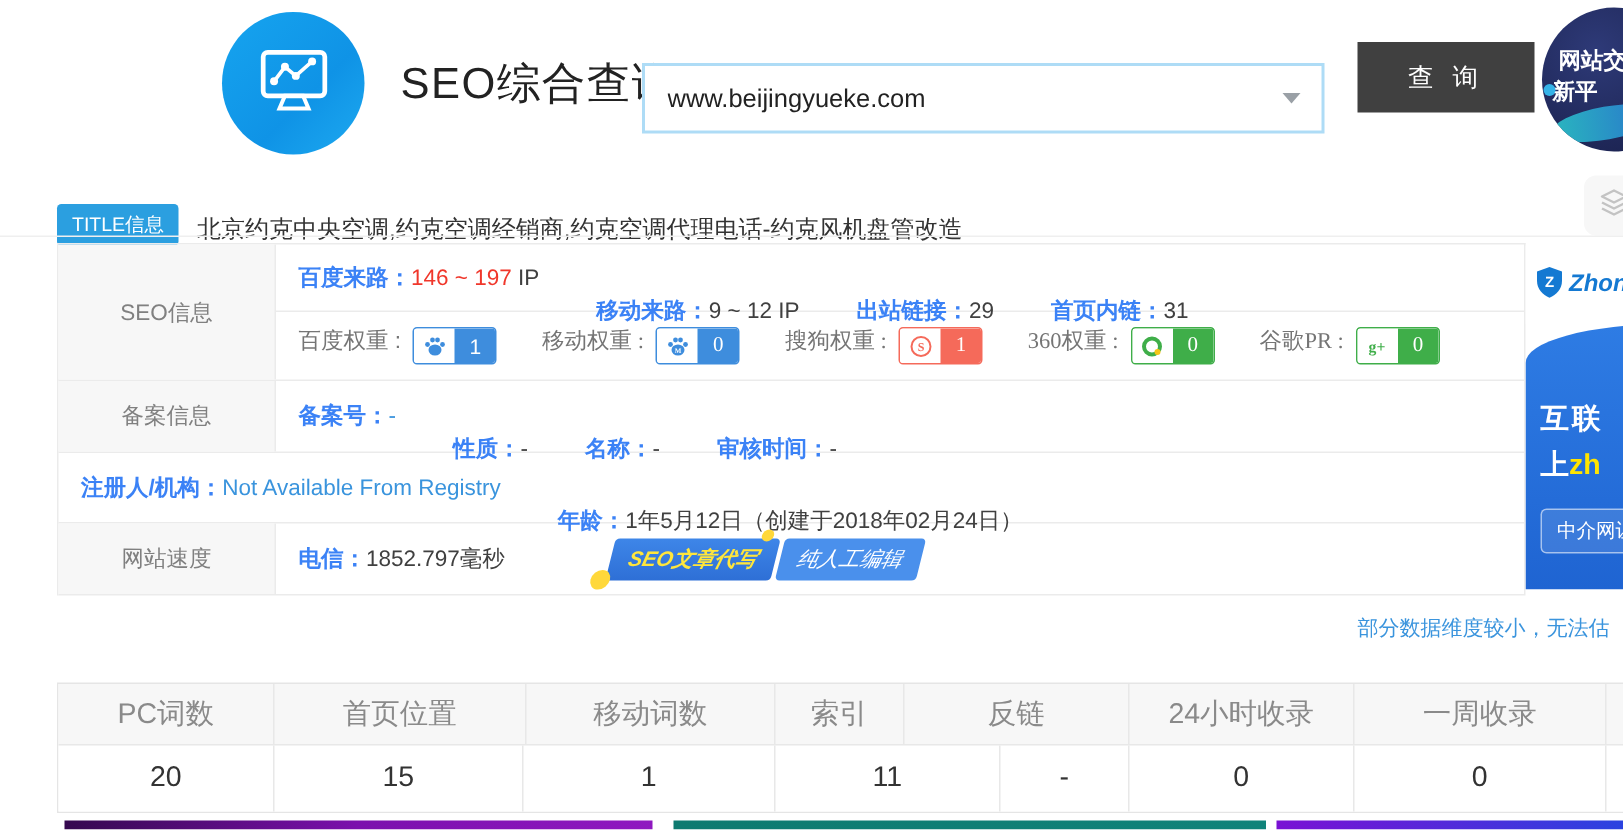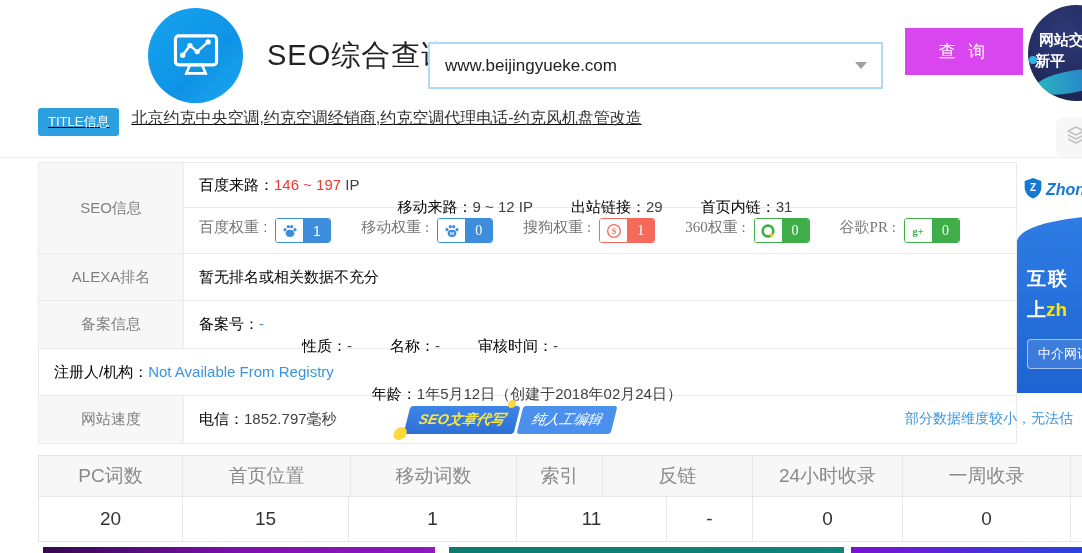--- a/index.html
+++ b/index.html
@@ -10,48 +10,48 @@
   .logo-circle { position:absolute; left:148px; top:8px; width:95px; height:95px; border-radius:50%;
     background:linear-gradient(135deg,#16a4ef 0%,#0f93e6 60%,#1da9f0 100%);
     display:flex; align-items:center; justify-content:center; }
   .page-title { position:absolute; left:267px; top:36px; font-size:29px; color:#222; font-weight:500; letter-spacing:1px; }
   .search-wrap { position:absolute; left:428px; top:28px; width:455px; height:47px;
     border:2px solid #aedcf6; background:#fff; display:flex; align-items:center;margin-top:14px; }
   .search-input { flex:1; border:none; outline:none; font-size:17px; color:#222;
     padding:0 30px 0 15px; font-family:inherit; background:transparent; }
   .caret { width:0; height:0; border-left:6px solid transparent; border-right:6px solid transparent;
     border-top:7px solid #9aa0a6; position:absolute; right:14px; top:18px; cursor:pointer; }
-  .query-btn { position:absolute; left:905px; top:28px; width:118px; height:47px; background:#d946ef;
+  .query-btn { position:absolute; left:905px; top:28px; width:118px; height:47px; background:#404040;
     color:#fff; font-size:17px; border:none; cursor:pointer; letter-spacing:4px; font-family:inherit; }
   .corner-badge { position:absolute; left:1028px; top:5px; width:96px; height:96px; border-radius:50%;
     background:radial-gradient(circle at 38% 30%,#2e3a78 0%,#222b5e 55%,#181f4a 100%);
     color:#fff; overflow:hidden; cursor:pointer; }
   .corner-badge .l1 { position:absolute; left:11px; top:26px; font-size:15px; font-weight:bold; }
   .corner-badge .l2 { position:absolute; left:7px; top:47px; font-size:15px; font-weight:bold; }
   .badge-swoosh { position:absolute; bottom:8px; left:6px; width:74px; height:22px; border-radius:50%;
     background:linear-gradient(90deg,#2bd0d0,#2a7de0); transform:rotate(-10deg); opacity:.85; }
   .badge-dot { position:absolute; left:1029px; top:56px; width:8px; height:8px; border-radius:50%; background:#35b3e8; }
 
   .float-widget { position:absolute; left:1056px; top:117px; width:40px; height:40px; background:#f7f7f7;
     border-radius:8px; display:flex; align-items:center; justify-content:center; cursor:pointer; }
 
   
-  .title-row { position:absolute; left:38px; top:108px; display:flex; align-items:flex-start;text-decoration:underline; }
+  .title-row { position:absolute; left:38px; top:136px; display:flex; align-items:flex-end; }
   .title-badge { background:#2b9fe0; color:#fff; font-size:13px; padding:5px 10px; border-radius:3px; }
   .title-text { margin-left:12px; font-size:16px; color:#333; }
   .divider { position:absolute; left:0; top:157px; width:1082px; height:1px; background:#efefef; }
 
   
   .info-table { position:absolute; left:38px; top:162px; width:979px; border:1px solid #ebebeb; border-bottom:none; }
   .irow { display:flex; border-bottom:1px solid #ebebeb; }
   .ilabel { width:145px; background:#f7f7f7; border-right:1px solid #ebebeb; color:#808080; font-size:15px;
     display:flex; align-items:center; justify-content:center; flex-shrink:0; }
   .icontent { flex:1; font-size:15px; color:#333; min-width:0; }
   .cline { display:flex; align-items:center; padding-left:15px; }
-  .lab { color:#000000; }
+  .lab { color:#3b82f6;font-weight:bold; }
   .val { color:#404040; }
   .val.red { color:#f0372b; }
   .val.link { color:#3a94dd; cursor:pointer; }
   .gap38 > * + * { margin-left:38px;margin-top:44px; }
   .gap30 > * + * { margin-left:30px;font-family:Liberation Serif, serif; }
 
   .w-group { display:flex; align-items:flex-start; }
   .w-label { color:#757575; margin-right:8px; }
   .w-badge { display:inline-flex; border:1px solid var(--c); border-radius:3px; overflow:hidden; cursor:pointer; }
   .w-icon { width:27px; height:23px; background:#fff; color:var(--c); display:flex; align-items:center; justify-content:center; }
@@ -230,26 +230,20 @@
                     <text x="12" y="17" text-anchor="middle" font-size="14" font-weight="bold" fill="currentColor">g+</text>
                   </svg>
               </span>
               <span class="w-num">0</span>
             </span>
           </span>
         </div>
       </div>
     </div>
 
-    <div class="irow" style="height:47px;">
-      <div class="ilabel">ALEXA排名</div>
-      <div class="icontent cline">
-        <span class="lab">暂无排名或相关数据不充分</span>
-      </div>
-    </div>
 
     <div class="irow" style="height:48px;">
       <div class="ilabel">备案信息</div>
       <div class="icontent cline gap38">
         <span>
           <span class="lab">备案号：</span><span class="val link">-</span>
         </span>
         <span>
           <span class="lab">性质：</span><span class="val">-</span>
         </span>

